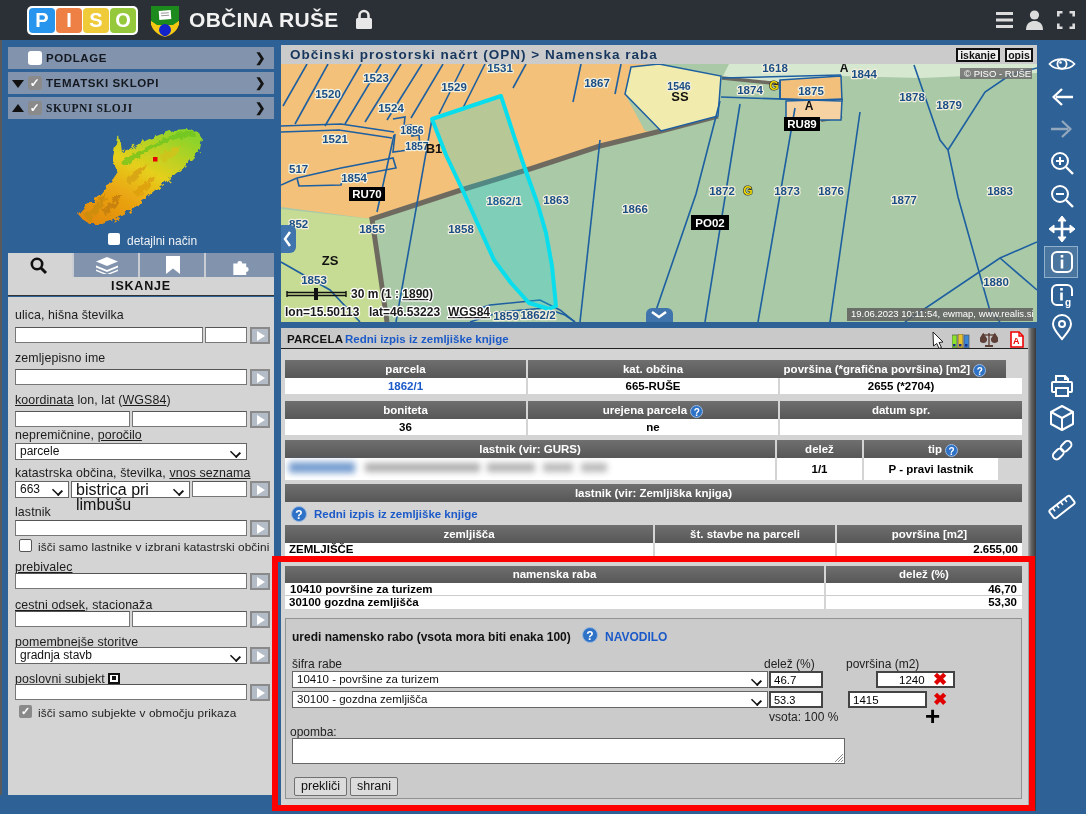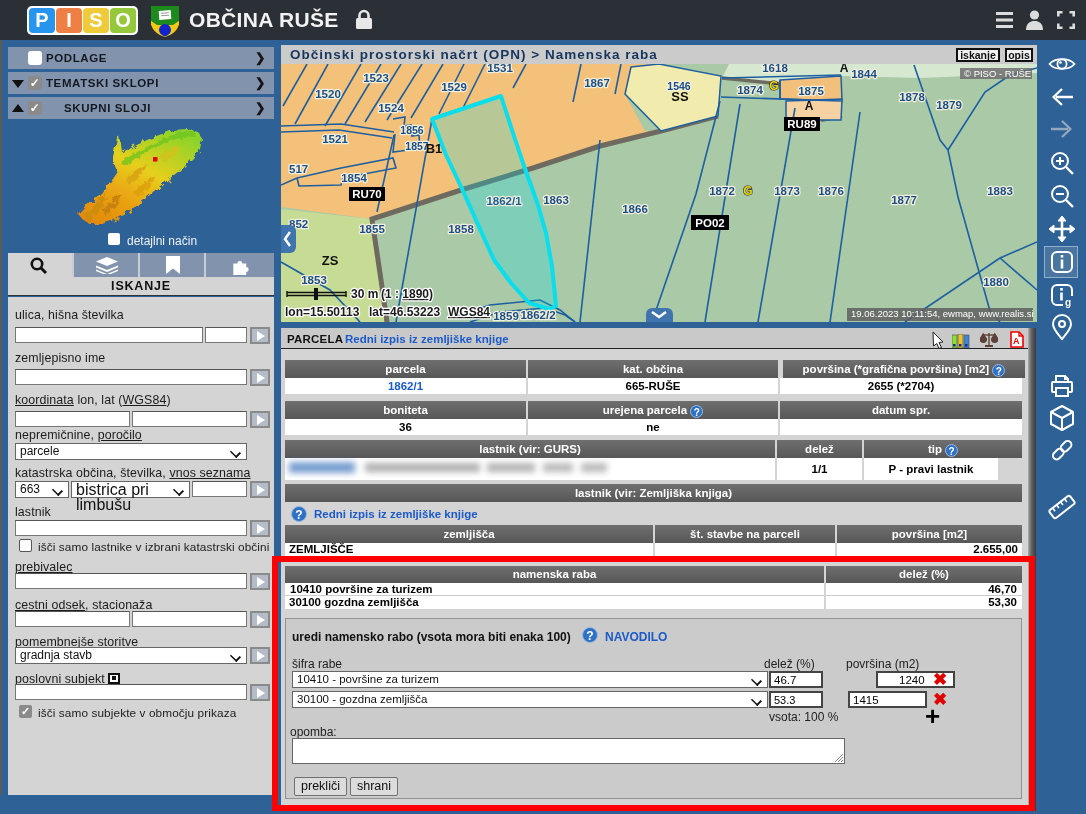--- a/index.html
+++ b/index.html
@@ -89,21 +89,21 @@
 </div>
 
 <div class="abs" style="left:0; top:40px; width:2px; height:755px; background:#5a5a5a;"></div>
 <div class="acc" style="top:47px;"><span style="margin-left:38px;">PODLAGE</span><span class="chev">❯</span>
   <div class="cb" style="left:20px; top:4px;"></div>
 </div>
 <div class="acc" style="top:72px;"><span style="margin-left:38px;">TEMATSKI SKLOPI</span><span class="chev">❯</span>
   <div class="tri" style="left:4px; top:8px; border-left:6px solid transparent; border-right:6px solid transparent; border-top:8px solid #111;"></div>
   <div class="cb cbchecked" style="left:20px; top:4px;">✓</div>
 </div>
-<div class="acc" style="top:97px;"><span style="margin-left:56px;">SKUPNI SLOJI</span><span class="chev">❯</span>
+<div class="acc" style="top:97px;"><span style="margin-left:38px;font-family:Liberation Serif, serif;">SKUPNI SLOJI</span><span class="chev">❯</span>
   <div class="tri" style="left:4px; top:7px; border-left:6px solid transparent; border-right:6px solid transparent; border-bottom:8px solid #111;"></div>
   <div class="cb cbchecked" style="left:20px; top:4px;">✓</div>
 </div>
 
 <svg class="abs" style="left:74px; top:124px;" width="132" height="102" viewBox="0 0 132 102">
   <defs>
     <linearGradient id="terr" x1="0.1" y1="1" x2="0.75" y2="0">
       <stop offset="0" stop-color="#e2880c"></stop>
           <stop offset="0.35" stop-color="#eaa712"></stop>
           <stop offset="0.6" stop-color="#e6cf1c"></stop>
@@ -380,21 +380,21 @@
         <rect x="5" y="13" width="8" height="2" fill="#5d4037"></rect>
       </svg>
   <svg class="abs" style="left:729px; top:3px;" width="14" height="17" viewBox="0 0 14 17">
         <path d="M1 1 h8 l4 4 v11 h-12 z" fill="#fff" stroke="#e00" stroke-width="1.6"></path>
         <path d="M9 1 v4 h4" fill="none" stroke="#e00" stroke-width="1.3"></path>
         <text x="3" y="13" font-size="9" font-weight="bold" fill="#e00" font-family="Liberation Sans,sans-serif">A</text>
       </svg>
 
   <div class="thead" style="left:4px; top:32px; width:241px; height:18px; line-height:18px;">parcela</div>
   <div class="thead" style="left:247px; top:32px; width:250px; height:18px; line-height:18px;">kat. občina</div>
-  <div class="thead" style="left:502px; top:32px; width:242px; height:18px; line-height:18px;">površina (*grafična površina) [m2] <span class="qm">?</span></div>
+  <div class="thead" style="left:483px; top:32px; width:242px; height:18px; line-height:18px;">površina (*grafična površina) [m2] <span class="qm">?</span></div>
   <div class="tval" style="left:4px; top:50px; width:241px; height:16px; line-height:16px; color:#1b5ac8;">1862/1</div>
   <div class="tval" style="left:247px; top:50px; width:250px; height:16px; line-height:16px;">665-RUŠE</div>
   <div class="tval" style="left:499px; top:50px; width:242px; height:16px; line-height:16px;">2655 (*2704)</div>
 
   <div class="thead" style="left:4px; top:73px; width:241px; height:18px; line-height:18px;">boniteta</div>
   <div class="thead" style="left:247px; top:73px; width:250px; height:18px; line-height:18px;">urejena parcela <span class="qm">?</span></div>
   <div class="thead" style="left:499px; top:73px; width:242px; height:18px; line-height:18px;">datum spr.</div>
   <div class="tval" style="left:4px; top:91px; width:241px; height:16px; line-height:16px;">36</div>
   <div class="tval" style="left:247px; top:91px; width:250px; height:16px; line-height:16px;">ne</div>
   <div class="tval" style="left:499px; top:91px; width:242px; height:16px; line-height:16px;"></div>

